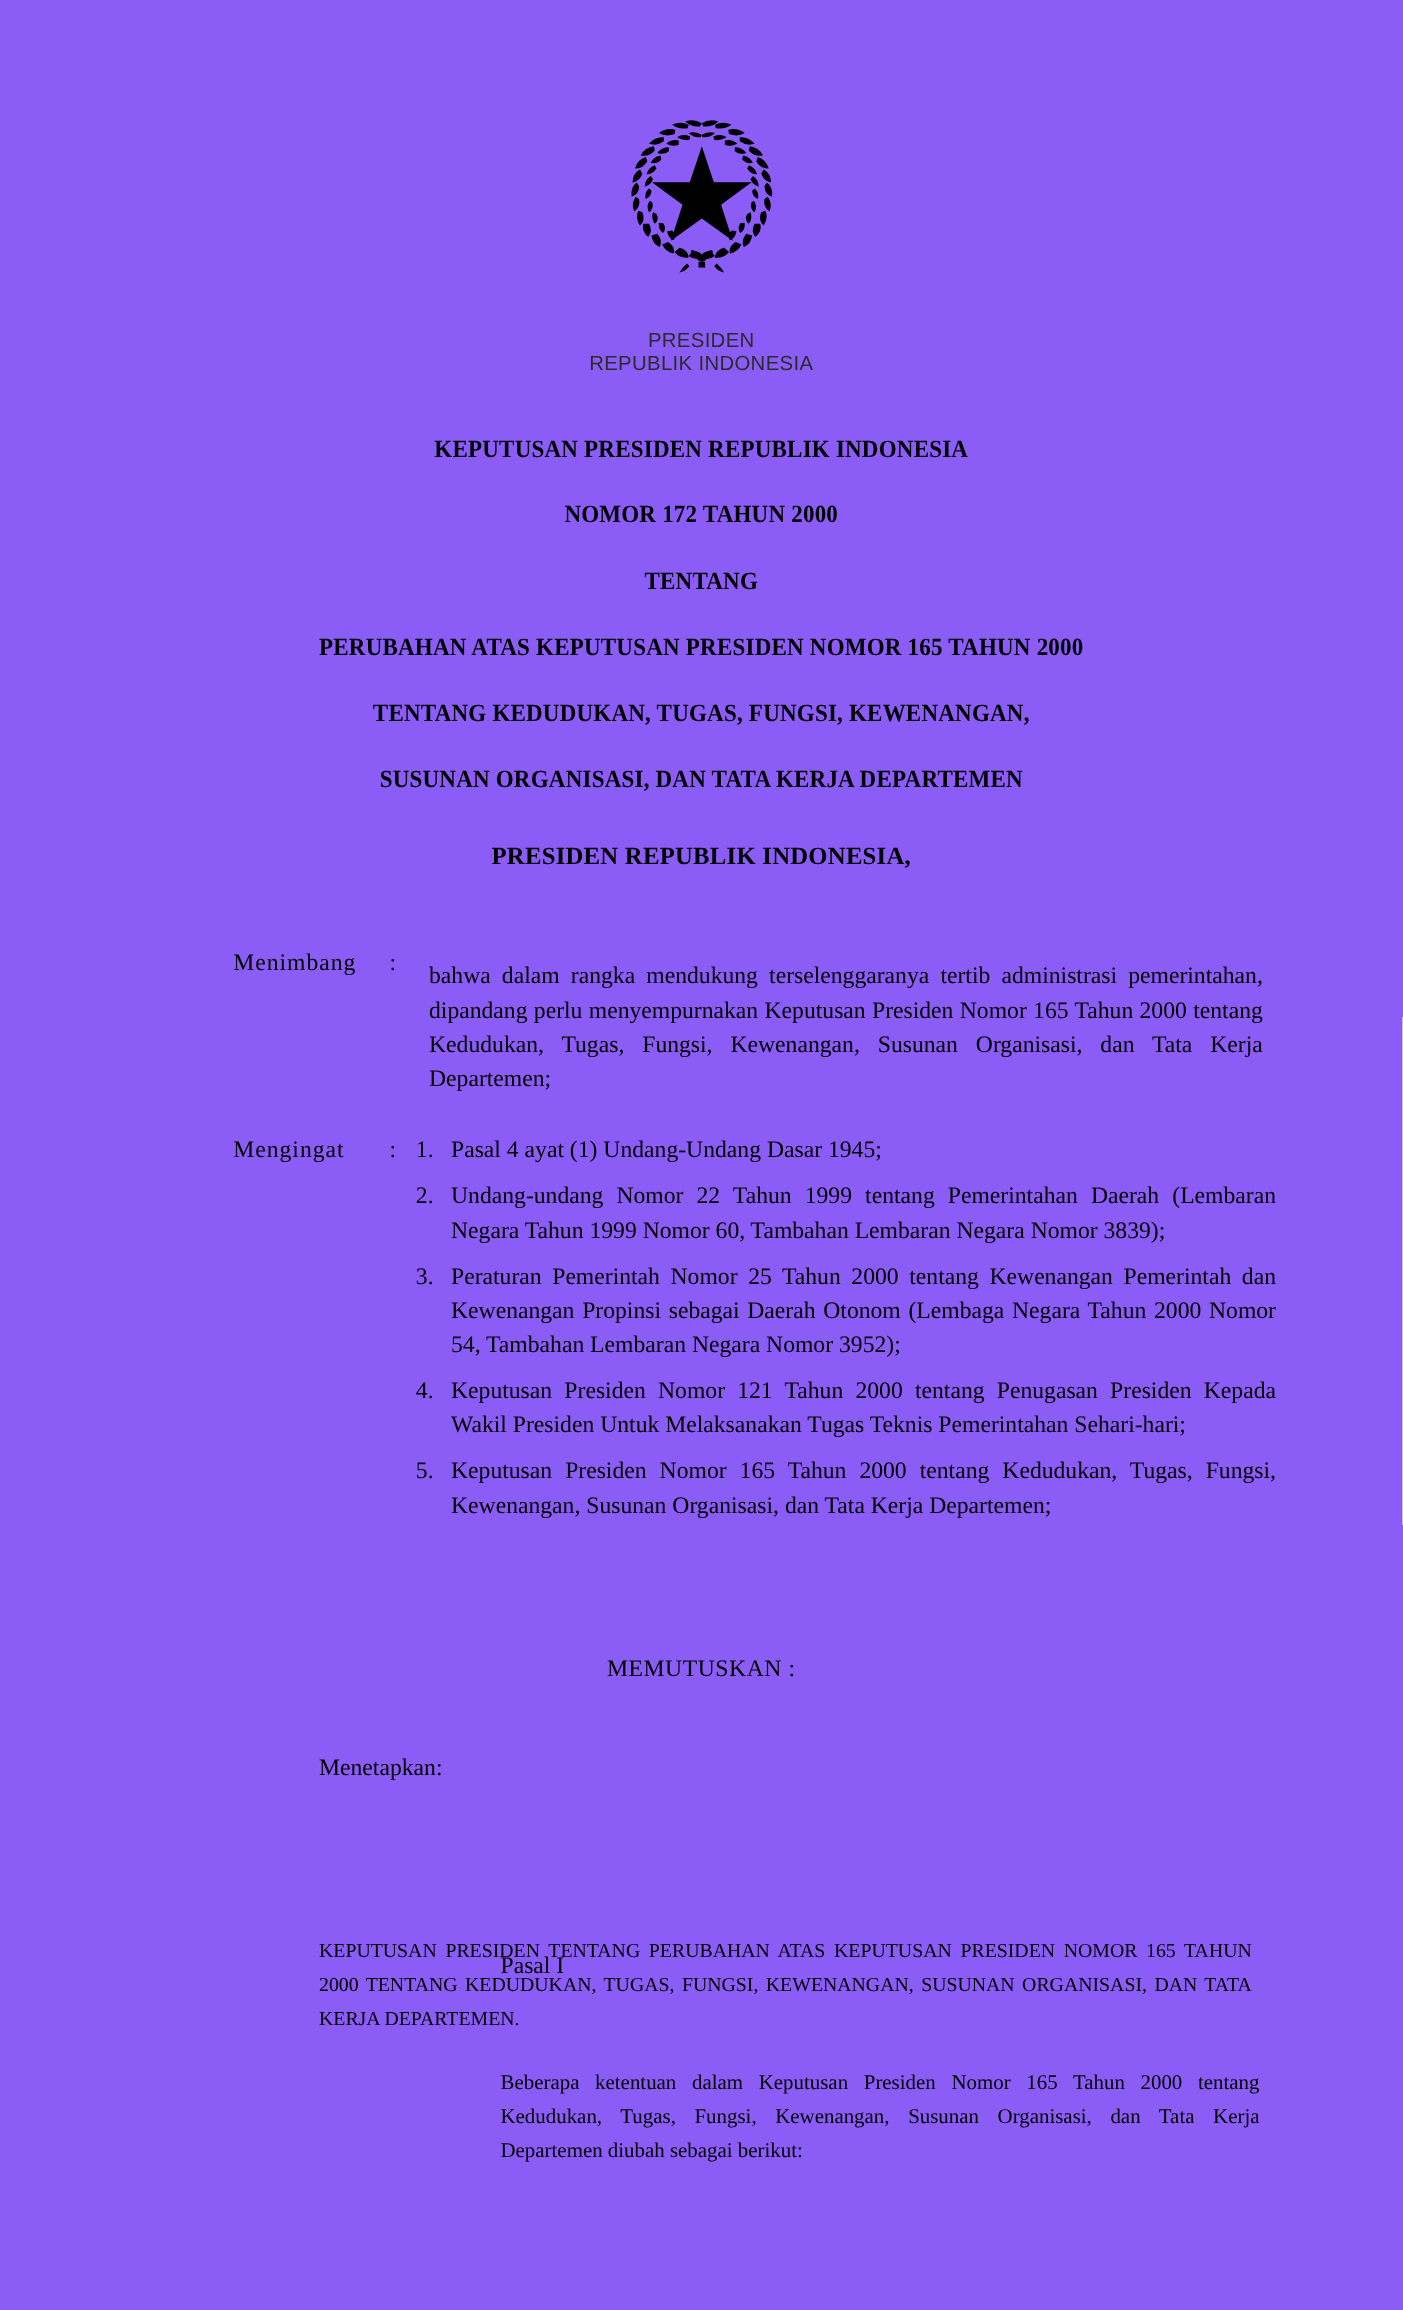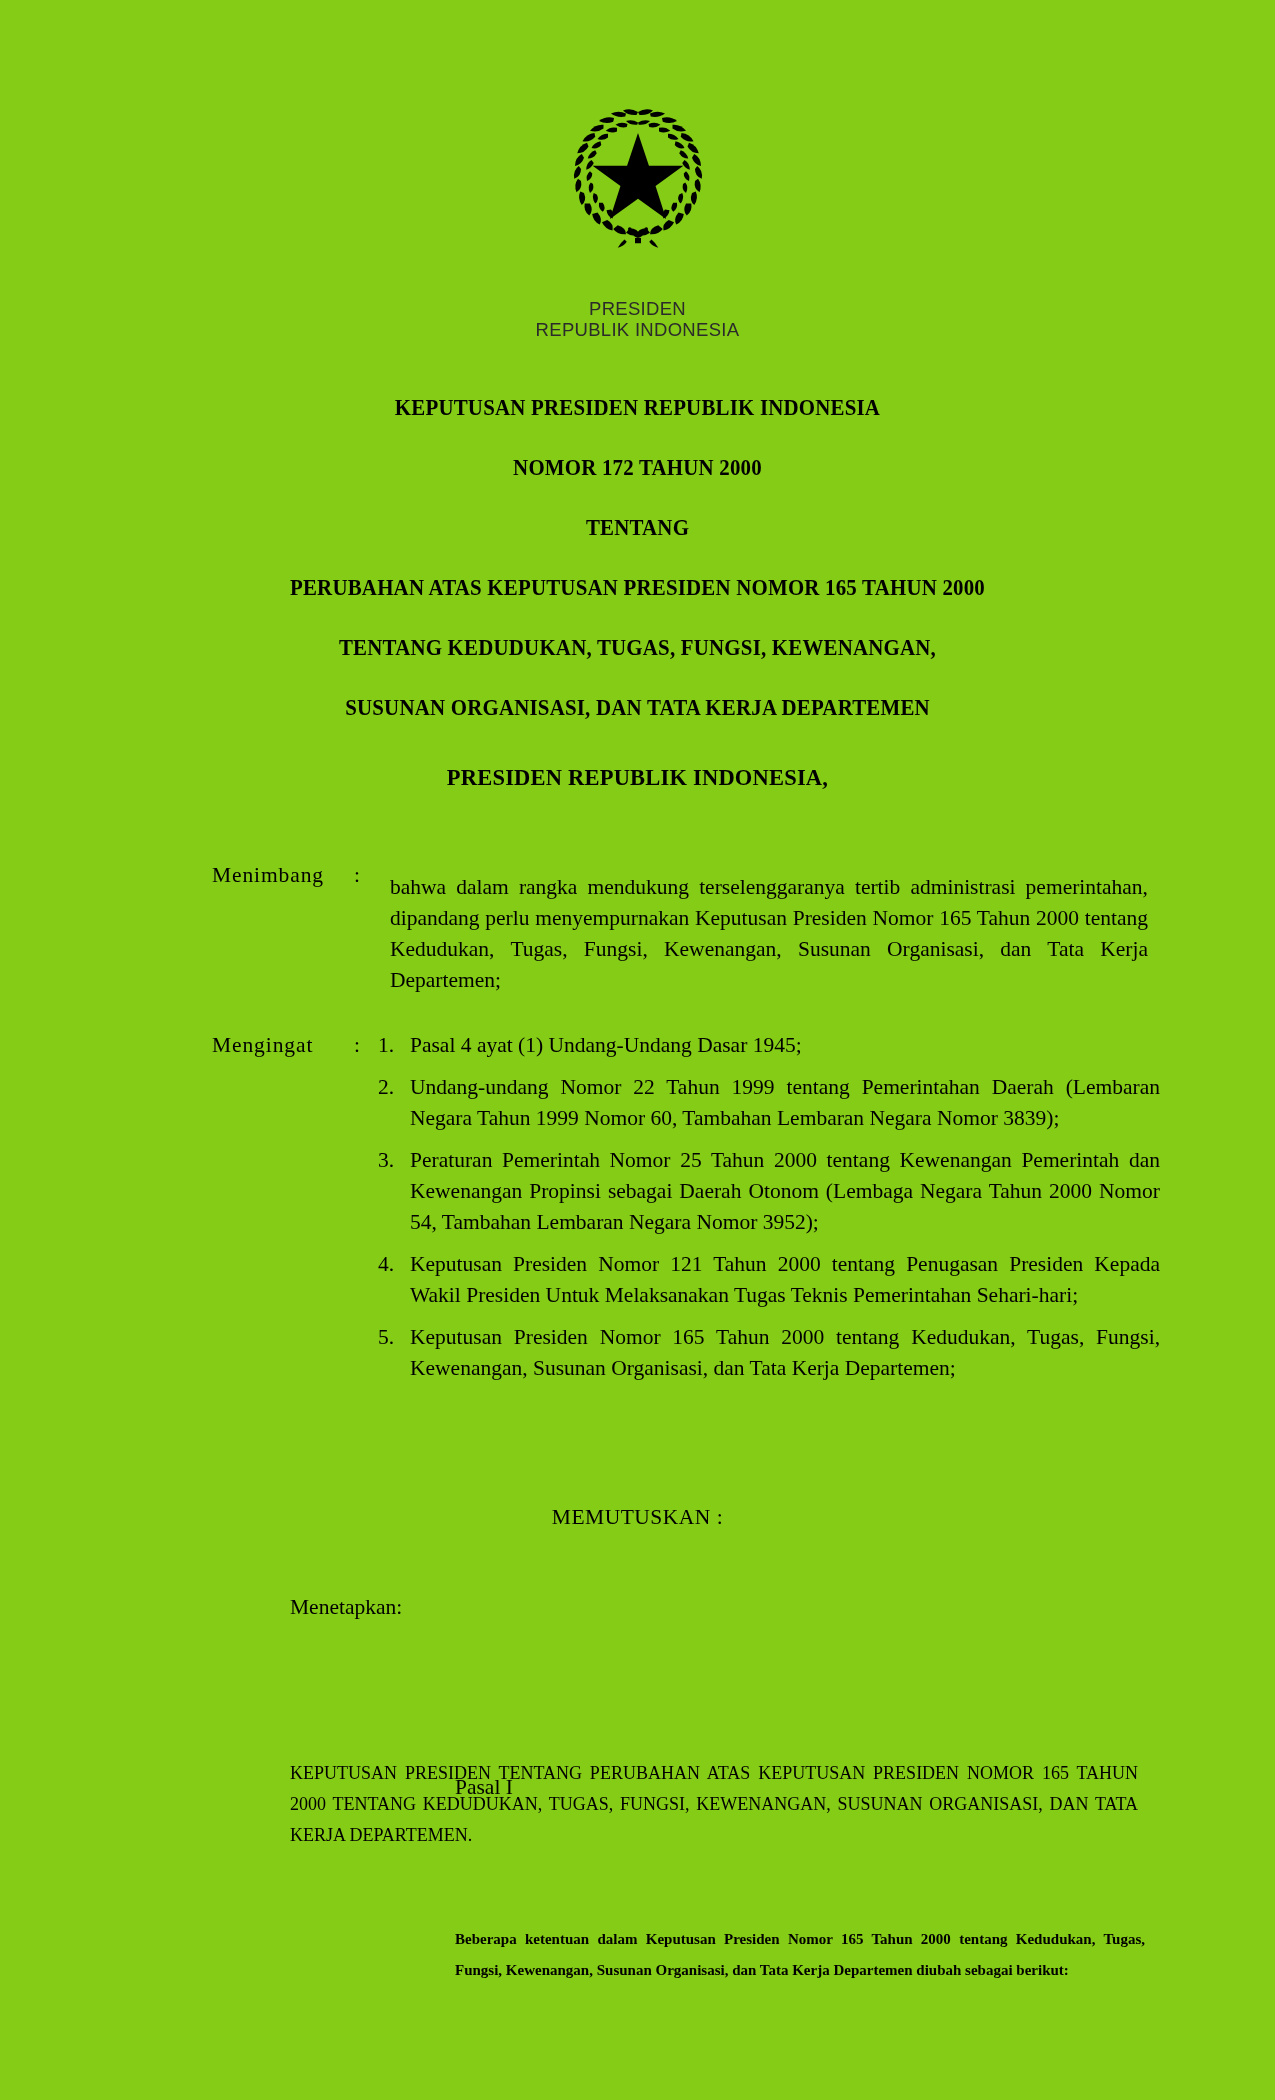--- a/index.html
+++ b/index.html
@@ -4,21 +4,21 @@
 <style>
   html, body {
     margin: 0;
     padding: 0;
     background: #ffffff;
   }
   .page {
     position: relative;
     width: 1275px;
     height: 2100px;
-    background: #84cc16;
+    background: #8b5cf6;
     margin: 0 auto;
     overflow: hidden;
     font-family: "Liberation Serif", serif;
     color: #000000;
   }
 
   
   .emblem-block {
     position: absolute;
     top: 100px;
@@ -180,28 +180,27 @@
   .pasal-head {
     position: absolute;
     top: 1775px;
     left: 455px;
     width: 690px;
     text-align: left;
     font-size: 21.5px;
   }
   .pasal-body {
     position: absolute;
-    top: 1924px;
+    top: 1878px;
     left: 455px;
     width: 690px;
-    font-size: 15px;
+    font-size: 19px;
     line-height: 31px;
     text-align: justify;
     text-justify: inter-word;
-    font-weight: bold;
   }
   .pasal-body p { margin: 0; }
 </style>
 </head>
 <body>
 
 <div class="page">
 
   <div class="emblem-block">
     <span class="emblem">

